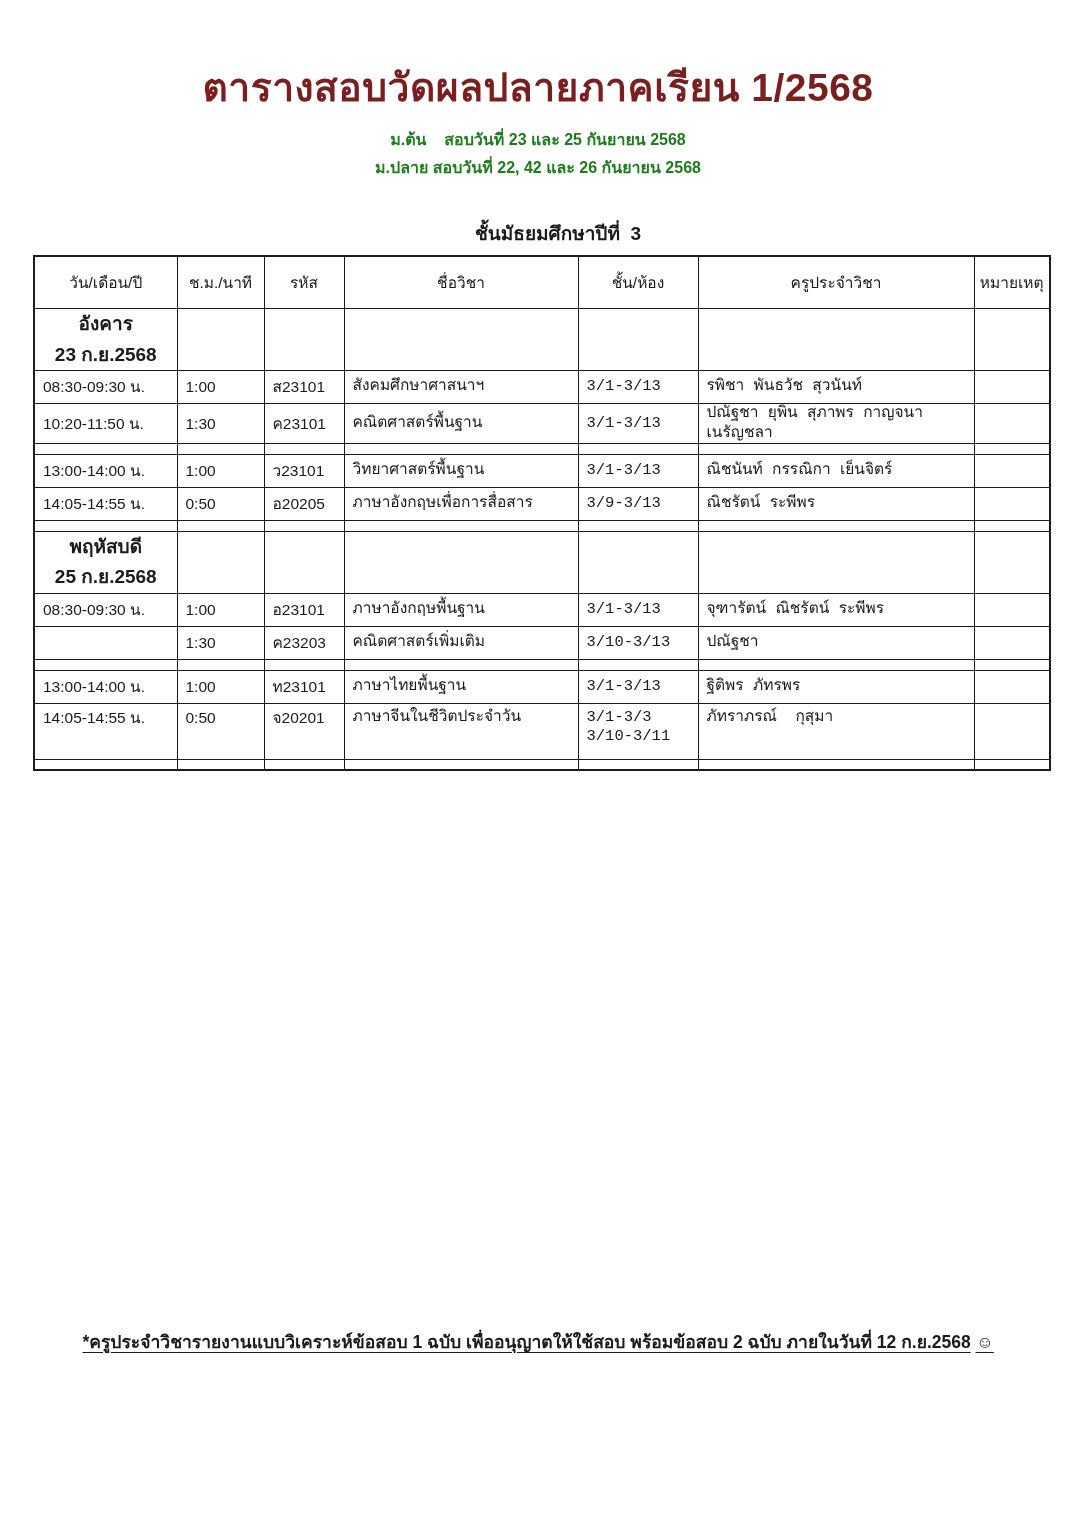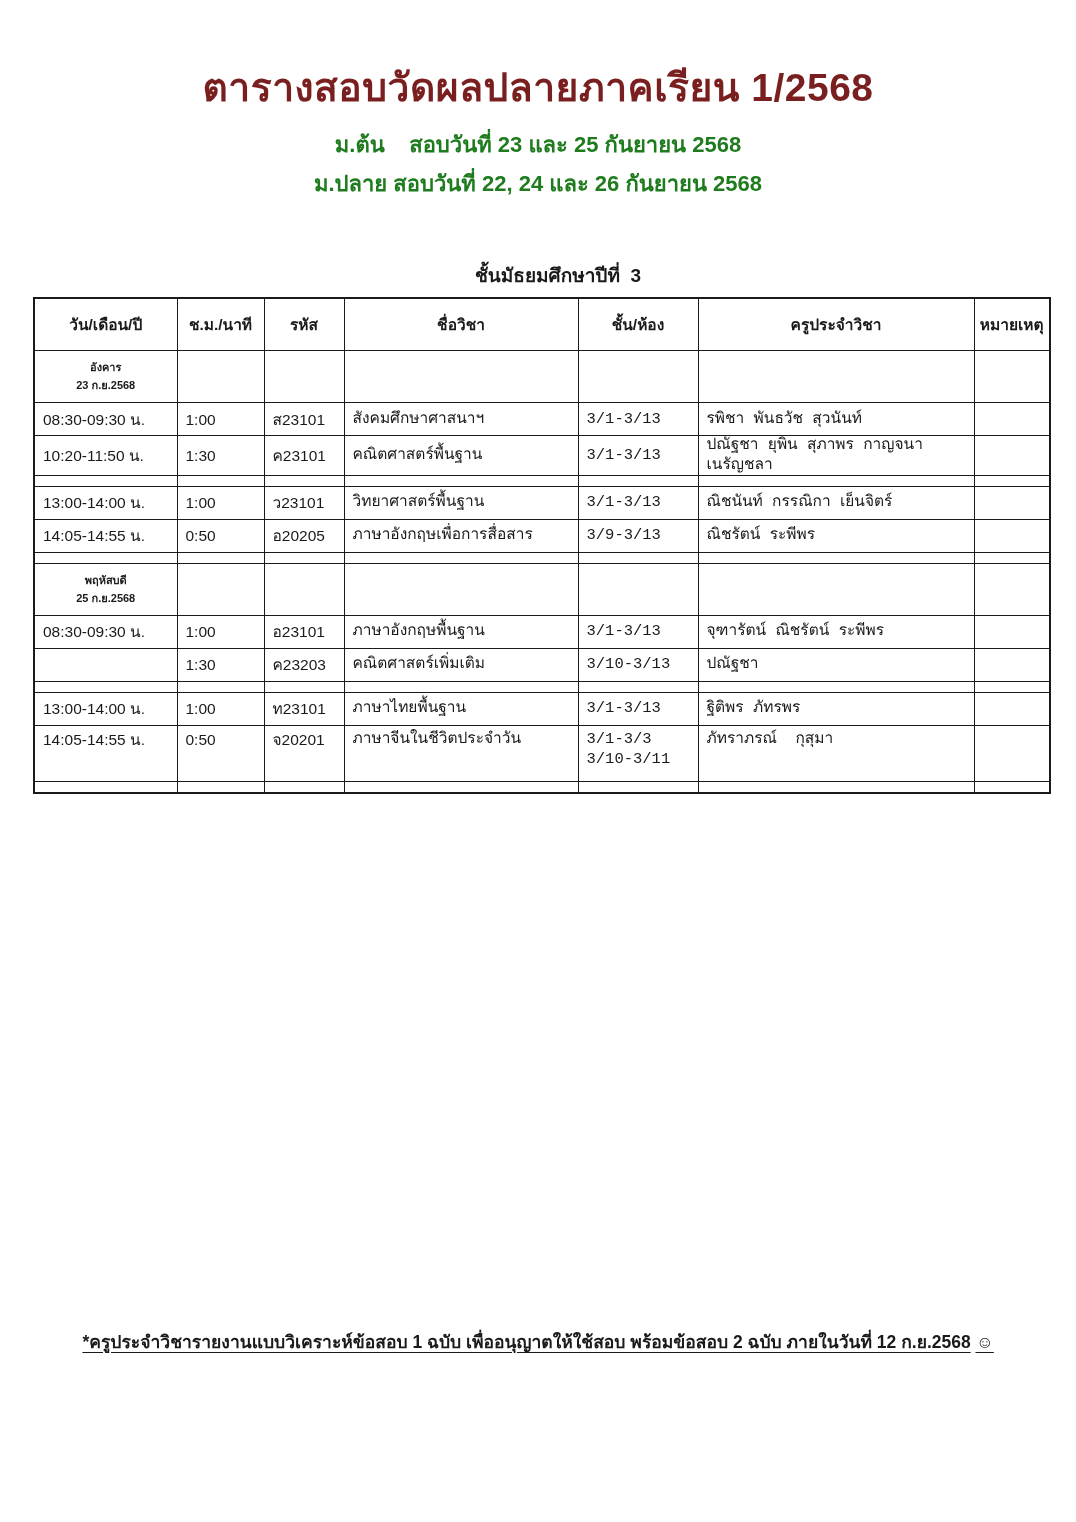--- a/index.html
+++ b/index.html
@@ -26,27 +26,27 @@
     font-weight: bold;
     color: var(--title-color);
     letter-spacing: 0.5px;
   }
   .subtitles {
     margin-top: 8px;
     text-align: center;
     line-height: 1.75;
   }
   .subtitle-line {
-    font-size: 22px;
+    font-size: 16px;
     font-weight: bold;
     color: var(--subtitle-color);
     white-space: pre;
   }
   .section-title {
-    margin-top: 57px;
+    margin-top: 36px;
     text-align: center;
     font-size: 19px;
     font-weight: bold;
     white-space: pre;
     padding-left: 40px;
   }
   table.exam-table {
     border-collapse: collapse;
     table-layout: fixed;
     margin: 7px 0 0 33px;
@@ -59,27 +59,26 @@
     padding: 0 8px;
     overflow: hidden;
     vertical-align: middle;
     white-space: pre-wrap;
     line-height: 1.25;
   }
   tr.row-header td {
     height: 36px;
     text-align: center;
     padding: 16px 2px;
-    font-weight: bold;
   }
   tr.row-day td { height: 52px; }
   tr.row-day td.day-cell {
     font-weight: bold;
     text-align: center;
-    font-size: 11px;
+    font-size: 19px;
     line-height: 1.6;
   }
   tr.row-data td { height: 33px; }
   tr.row-tall td {
     height: 56px;
     vertical-align: top;
     padding-top: 4px;
   }
   tr.row-spacer td { height: 11px; padding: 0; }
   td.al-c { text-align: left; }
@@ -101,21 +100,21 @@
     font-weight: normal;
   }
 </style>
 </head>
 <body>
 
 <div class="page-title">ตารางสอบวัดผลปลายภาคเรียน 1/2568</div>
 
 <div class="subtitles">
   <div class="subtitle-line">ม.ต้น    สอบวันที่ 23 และ 25 กันยายน 2568</div>
-  <div class="subtitle-line">ม.ปลาย สอบวันที่ 22, 24 และ 26 กันยายน 2568</div>
+  <div class="subtitle-line">ม.ปลาย สอบวันที่ 22, 42 และ 26 กันยายน 2568</div>
 </div>
 
 <div class="section-title">ชั้นมัธยมศึกษาปีที่  3</div>
 
 <table class="exam-table">
   <colgroup>
       <col style="width: 143px;">
       <col style="width: 87px;">
       <col style="width: 80px;">
       <col style="width: 234px;">

